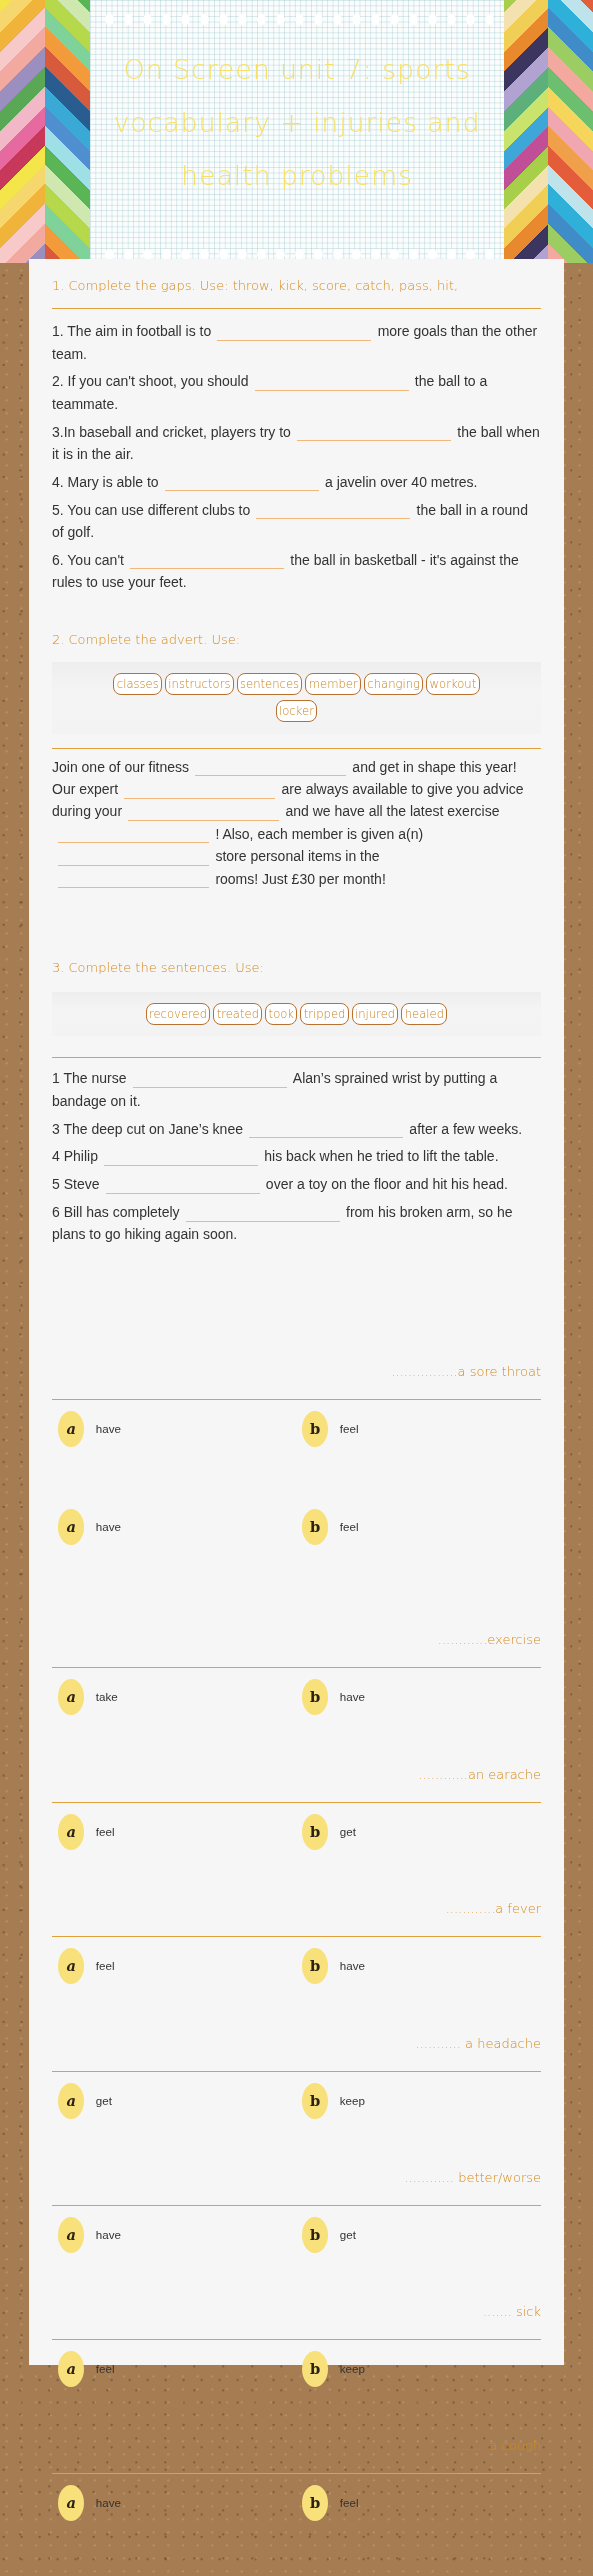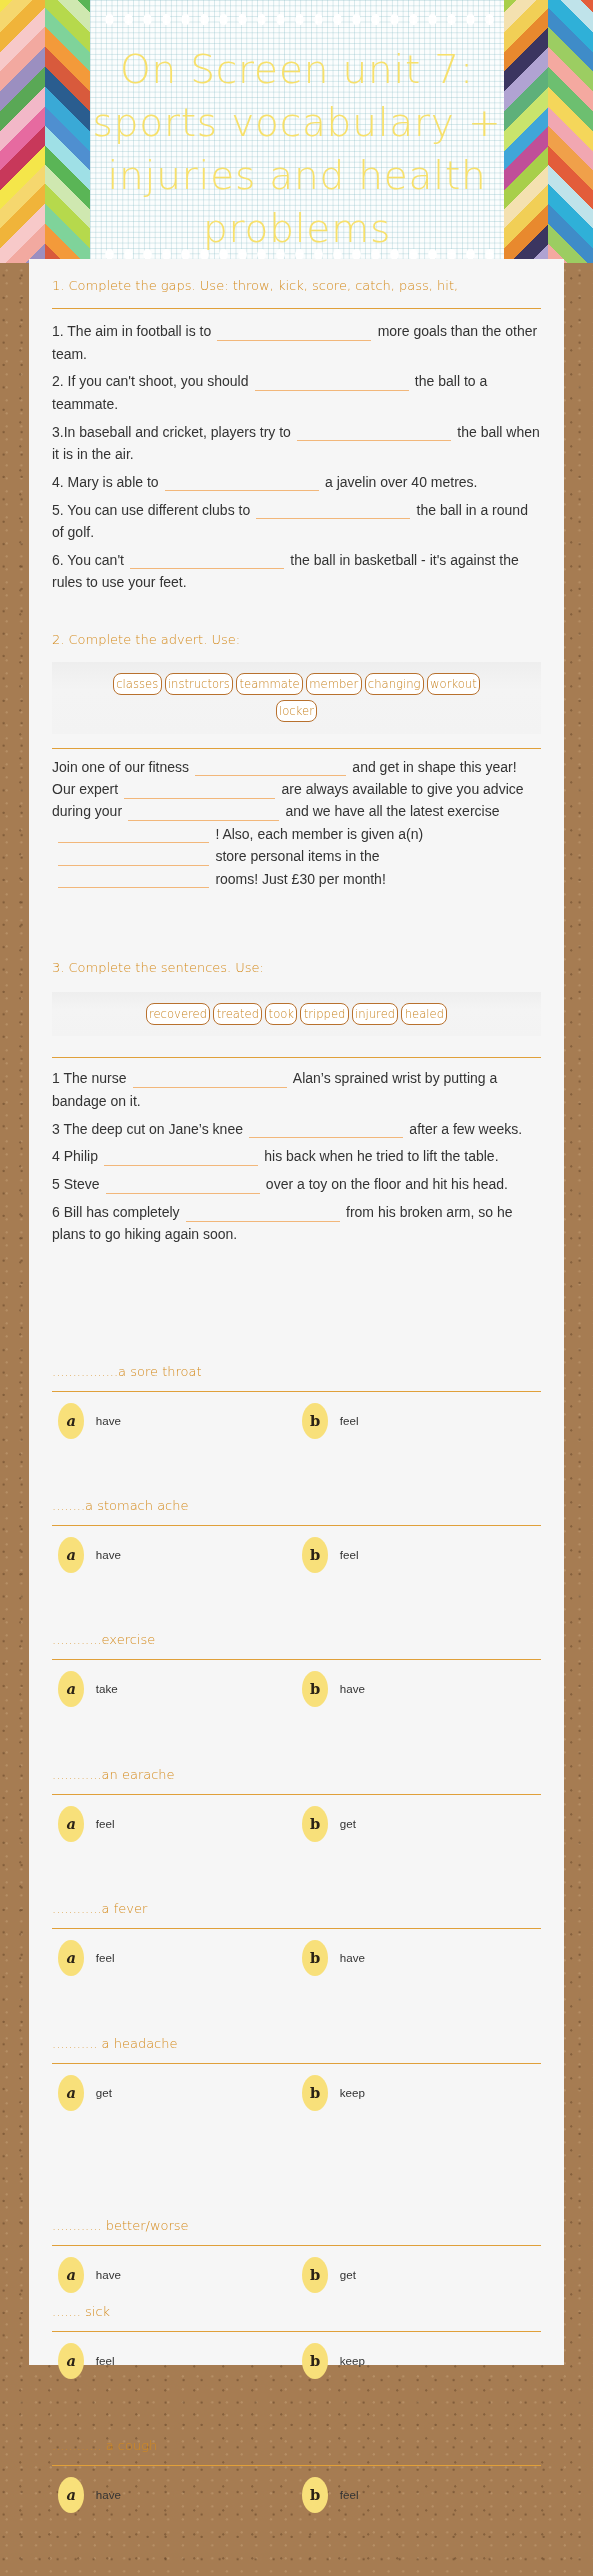--- a/index.html
+++ b/index.html
@@ -49,21 +49,21 @@
     position: absolute; left: 100px; top: 14px; width: 394px; height: 10.8px;
     background-image: radial-gradient(ellipse 4.6px 6.2px at center, #ffffff 0 3.9px, transparent 4.6px);
     background-size: 19px 10.8px;
   }
   .holes.bottom { top: 249px; }
   .banner-title {
     position: absolute; left: 90px; top: 43px; width: 414px;
     text-align: center;
     font-family: "DejaVu Sans", sans-serif;
     font-weight: 300;
-    font-size: 39px; line-height: 53px;
+    font-size: 27px; line-height: 53px;
     color: #f7e06a;
     letter-spacing: 0.8px;
   }
 
   
   .card {
     position: absolute; left: 29px; top: 259px; width: 535px; height: 2106px;
     background: #f6f6f6;
     padding: 0 23px;
   }
@@ -118,21 +118,21 @@
   .advert .gap { width: 151px; }
 
   .s3 { position: absolute; top: 701px; left: 23px; right: 23px; }
   .s3 .section-heading { border-bottom: none; padding-bottom: 0; }
   .s3 .wordbank { margin-top: 17px; padding: 10.8px 10.8px 6.2px; }
   .s3 .rule { border-bottom: 1.2px solid #e0a03a; margin-top: 21.6px; }
   .s3 .list { margin-top: 9px; }
 
   
   .mcq { position: absolute; left: 23px; right: 23px; }
-  .mcq .section-heading { padding-bottom: 12px; }
+  .mcq .section-heading { padding-bottom: 20px; text-align: right; }
   .options { display: flex; margin-top: 10.8px; }
   .option { width: 244px; display: flex; align-items: center; cursor: pointer; }
   .badge {
     width: 26px; height: 36px; border-radius: 50%;
     background: #f8e07a;
     display: flex; align-items: center; justify-content: center;
     font-family: "DejaVu Serif", serif;
     font-style: italic; font-weight: bold;
     font-size: 14.7px; color: #2a2216;
     margin-left: 6.2px;
@@ -164,21 +164,21 @@
       <p class="sentence"><span>3.In baseball and cricket, players try to</span><span class="gap"></span><span>the ball when it is in the air.</span></p>
       <p class="sentence"><span>4. Mary is able to</span><span class="gap"></span><span>a javelin over 40 metres.</span></p>
       <p class="sentence"><span>5. You can use different clubs to</span><span class="gap"></span><span>the ball in a round of golf.</span></p>
       <p class="sentence"><span>6. You can't</span><span class="gap"></span><span>the ball in basketball - it's against the rules to use your feet.</span></p>
     </div>
   </div>
 
   <div class="s2">
     <h2 class="section-heading">2. Complete the advert. Use:</h2>
     <div class="wordbank">
-      <span class="chip">classes</span><span class="chip">instructors</span><span class="chip">teammate</span><span class="chip">member</span><span class="chip">changing</span><span class="chip">workout</span><br>
+      <span class="chip">classes</span><span class="chip">instructors</span><span class="chip">sentences</span><span class="chip">member</span><span class="chip">changing</span><span class="chip">workout</span><br>
       <span class="chip">locker</span>
     </div>
     <div class="rule"></div>
     <p class="advert body-text">
       <span>Join one of our fitness</span><span class="gap"></span><span>and get in shape this year! Our expert</span><span class="gap"></span><span>are always available to give you advice during your</span><span class="gap"></span><span>and we have all the latest exercise</span><br><span class="gap"></span><span>! Also, each member is given a(n)</span><br><span class="gap"></span><span>store personal items in the</span><br><span class="gap"></span><span>rooms! Just £30 per month!</span>
     </p>
   </div>
 
   <div class="s3">
     <h2 class="section-heading">3. Complete the sentences. Use:</h2>
@@ -203,21 +203,20 @@
           <span class="opt-label">have</span>
         </div>
       <div class="option">
           <span class="badge b">b</span>
           <span class="opt-label">feel</span>
         </div>
     </div>
   </div>
 
   <div class="mcq" style="top:1239px">
-    <h3 class="section-heading">........a stomach ache</h3>
     <div class="options">
       <div class="option">
           <span class="badge">a</span>
           <span class="opt-label">have</span>
         </div>
       <div class="option">
           <span class="badge b">b</span>
           <span class="opt-label">feel</span>
         </div>
     </div>
@@ -272,21 +271,21 @@
           <span class="badge">a</span>
           <span class="opt-label">get</span>
         </div>
       <div class="option">
           <span class="badge b">b</span>
           <span class="opt-label">keep</span>
         </div>
     </div>
   </div>
 
-  <div class="mcq" style="top:1959px">
+  <div class="mcq" style="top:1911px">
     <h3 class="section-heading">............ better/worse</h3>
     <div class="options">
       <div class="option">
           <span class="badge">a</span>
           <span class="opt-label">have</span>
         </div>
       <div class="option">
           <span class="badge b">b</span>
           <span class="opt-label">get</span>
         </div>

